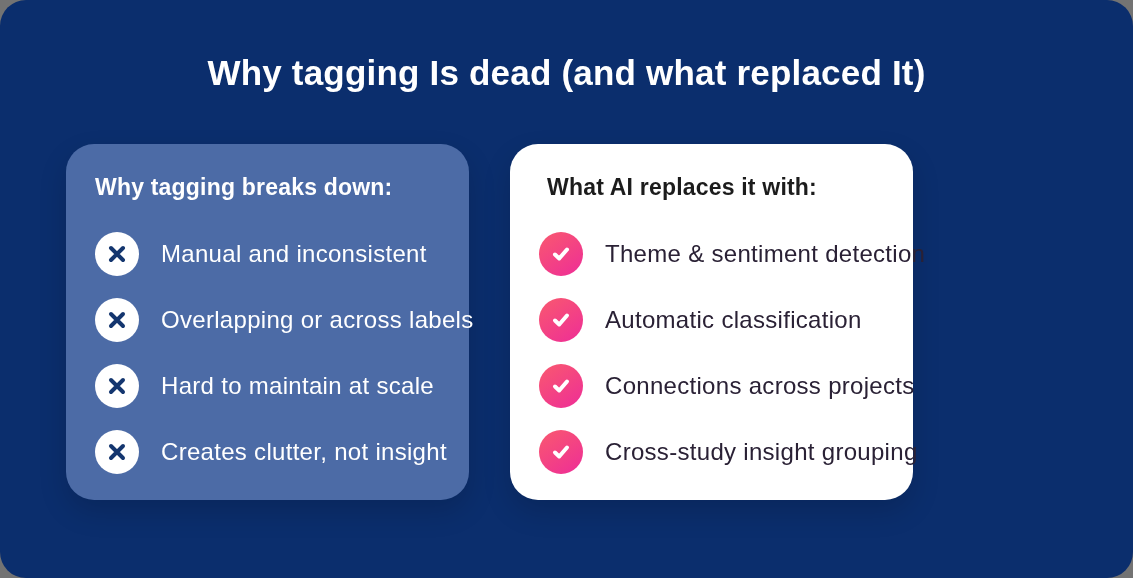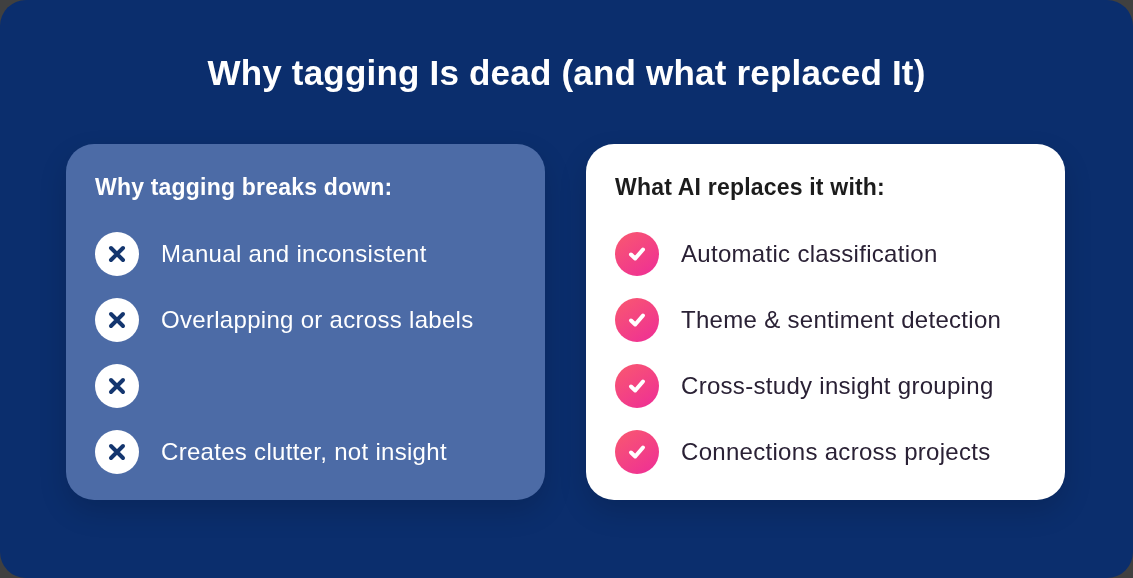--- a/index.html
+++ b/index.html
@@ -4,21 +4,21 @@
 <style>
   * { margin: 0; padding: 0; box-sizing: border-box; }
   html, body { background: #ffffff; }
   body {
     font-family: "Liberation Sans", "DejaVu Sans", sans-serif;
     width: 1133px; height: 578px;
   }
   .frame {
     position: relative;
     width: 1133px; height: 578px;
-    background: #404040;
+    background: #737373;
     overflow: hidden;
   }
   .canvas {
     position: absolute; inset: 0;
     background: #0b2e6d;
     border-radius: 26px;
   }
   .title {
     position: absolute;
     top: 53px; left: 0; right: 0;
@@ -28,40 +28,40 @@
     font-weight: 700;
     letter-spacing: 0.2px;
   }
   .cards {
     position: absolute;
     top: 144px; left: 66px;
     display: flex;
     gap: 41px;
   }
   .card {
-    width: 479px; height: 356px;
+    width: 403px; height: 356px;
     border-radius: 28px;
     padding: 30px 28px 0 29px;
     box-shadow: 0 12px 28px rgba(0,0,0,0.15);
   }
   .card.left {
     background: #4c6ba6;
     color: #ffffff;
   }
   .card.right {
     background: #ffffff;
     color: #2a2135;
   }
   .card-title {
     font-size: 23px;
     font-weight: 700;
     letter-spacing: 0.2px;
   }
   .card.left .card-title { color: #ffffff; }
-  .card.right .card-title { color: #1c1c1c; }
+  .card.right .card-title { color: #1c1c1c; margin-left: 8px; }
   .item-list {
     margin-top: 31px;
     display: flex;
     flex-direction: column;
     gap: 22px;
   }
   .item {
     display: flex;
     align-items: center;
     gap: 22px;
@@ -120,20 +120,21 @@
           </span>
           <span class="item-label">Overlapping or across labels</span>
         </div>
 
         <div class="item">
           <span class="bullet x-bullet">
             <svg width="20" height="20" viewBox="0 0 20 20">
               <path d="M4 4 L16 16 M16 4 L4 16" stroke="#14366f" stroke-width="4" stroke-linecap="round" fill="none"></path>
             </svg>
           </span>
+          <span class="item-label">Hard to maintain at scale</span>
         </div>
 
         <div class="item">
           <span class="bullet x-bullet">
             <svg width="20" height="20" viewBox="0 0 20 20">
               <path d="M4 4 L16 16 M16 4 L4 16" stroke="#14366f" stroke-width="4" stroke-linecap="round" fill="none"></path>
             </svg>
           </span>
           <span class="item-label">Creates clutter, not insight</span>
         </div>
@@ -144,47 +145,47 @@
     <div class="card right">
       <div class="card-title">What AI replaces it with:</div>
       <div class="item-list">
 
         <div class="item">
           <span class="bullet check-bullet">
             <svg width="22" height="22" viewBox="0 0 22 22">
               <path d="M5 11.5 L9.2 15.5 L17 6.5" stroke="#ffffff" stroke-width="4" stroke-linecap="round" stroke-linejoin="round" fill="none"></path>
             </svg>
           </span>
+          <span class="item-label">Theme &amp; sentiment detection</span>
+        </div>
+
+        <div class="item">
+          <span class="bullet check-bullet">
+            <svg width="22" height="22" viewBox="0 0 22 22">
+              <path d="M5 11.5 L9.2 15.5 L17 6.5" stroke="#ffffff" stroke-width="4" stroke-linecap="round" stroke-linejoin="round" fill="none"></path>
+            </svg>
+          </span>
           <span class="item-label">Automatic classification</span>
         </div>
 
         <div class="item">
           <span class="bullet check-bullet">
             <svg width="22" height="22" viewBox="0 0 22 22">
               <path d="M5 11.5 L9.2 15.5 L17 6.5" stroke="#ffffff" stroke-width="4" stroke-linecap="round" stroke-linejoin="round" fill="none"></path>
             </svg>
           </span>
-          <span class="item-label">Theme &amp; sentiment detection</span>
+          <span class="item-label">Connections across projects</span>
         </div>
 
         <div class="item">
           <span class="bullet check-bullet">
             <svg width="22" height="22" viewBox="0 0 22 22">
               <path d="M5 11.5 L9.2 15.5 L17 6.5" stroke="#ffffff" stroke-width="4" stroke-linecap="round" stroke-linejoin="round" fill="none"></path>
             </svg>
           </span>
           <span class="item-label">Cross-study insight grouping</span>
         </div>
 
-        <div class="item">
-          <span class="bullet check-bullet">
-            <svg width="22" height="22" viewBox="0 0 22 22">
-              <path d="M5 11.5 L9.2 15.5 L17 6.5" stroke="#ffffff" stroke-width="4" stroke-linecap="round" stroke-linejoin="round" fill="none"></path>
-            </svg>
-          </span>
-          <span class="item-label">Connections across projects</span>
-        </div>
-
       </div>
     </div>
 
   </div>
 </div>
 
 </body></html>

